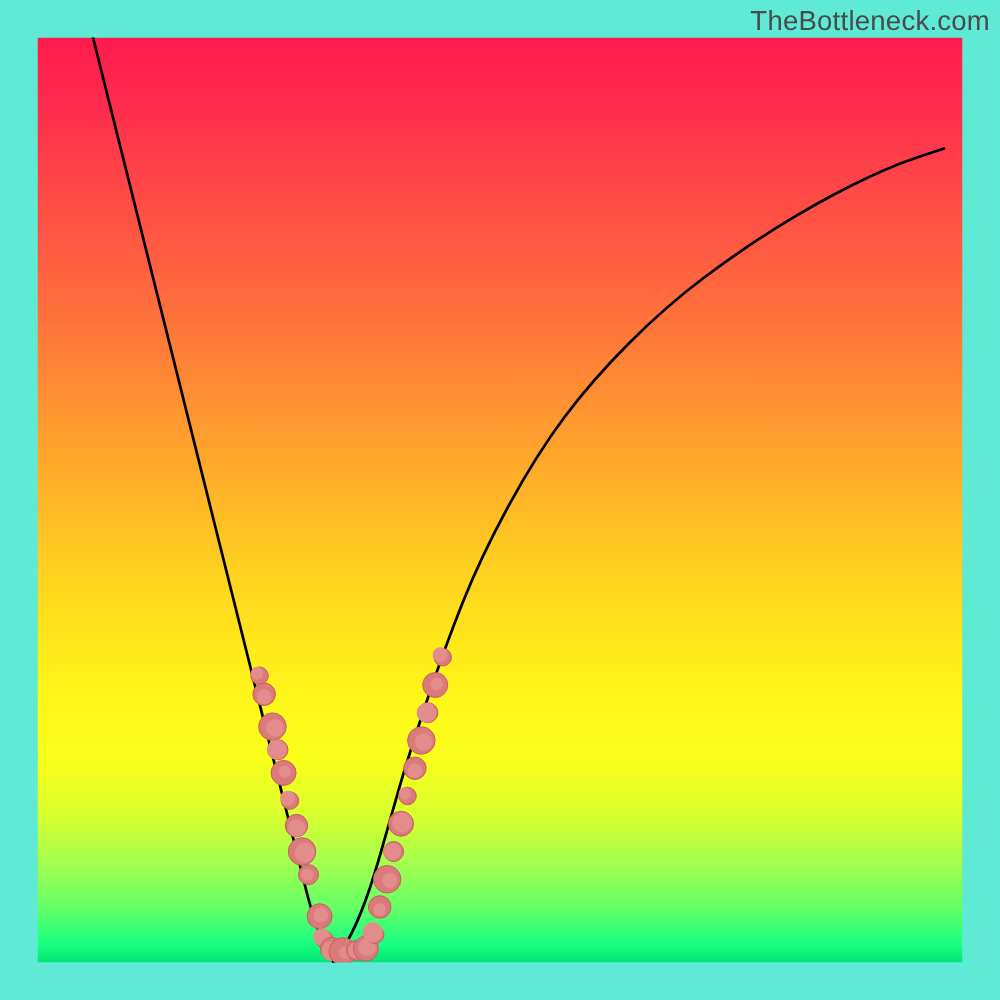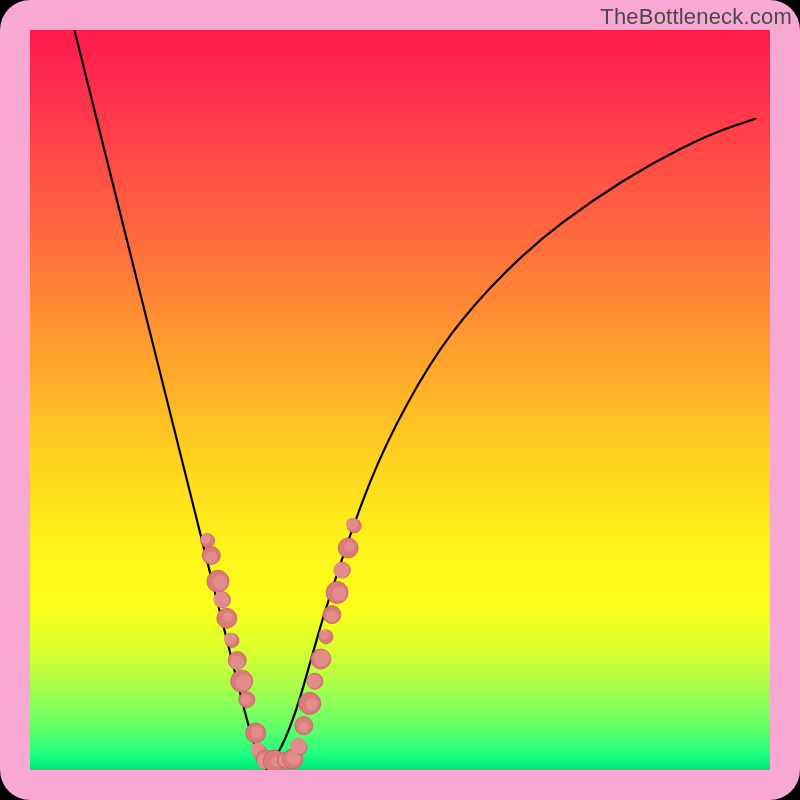--- a/index.html
+++ b/index.html
@@ -8,22 +8,21 @@
     width: 800px;
     height: 800px;
     background: #000;
     overflow: hidden;
     font-family: Arial, Helvetica, sans-serif;
   }
   .frame {
     position: relative;
     width: 800px;
     height: 800px;
-    background: #f9a8d4;
-    border-radius: 30px;
+    background: #5eead4;
   }
   .plot-area {
     position: absolute;
     left: 30px;
     top: 30px;
     width: 740px;
     height: 740px;
     overflow: hidden;
   }
   .gradient-bg {

